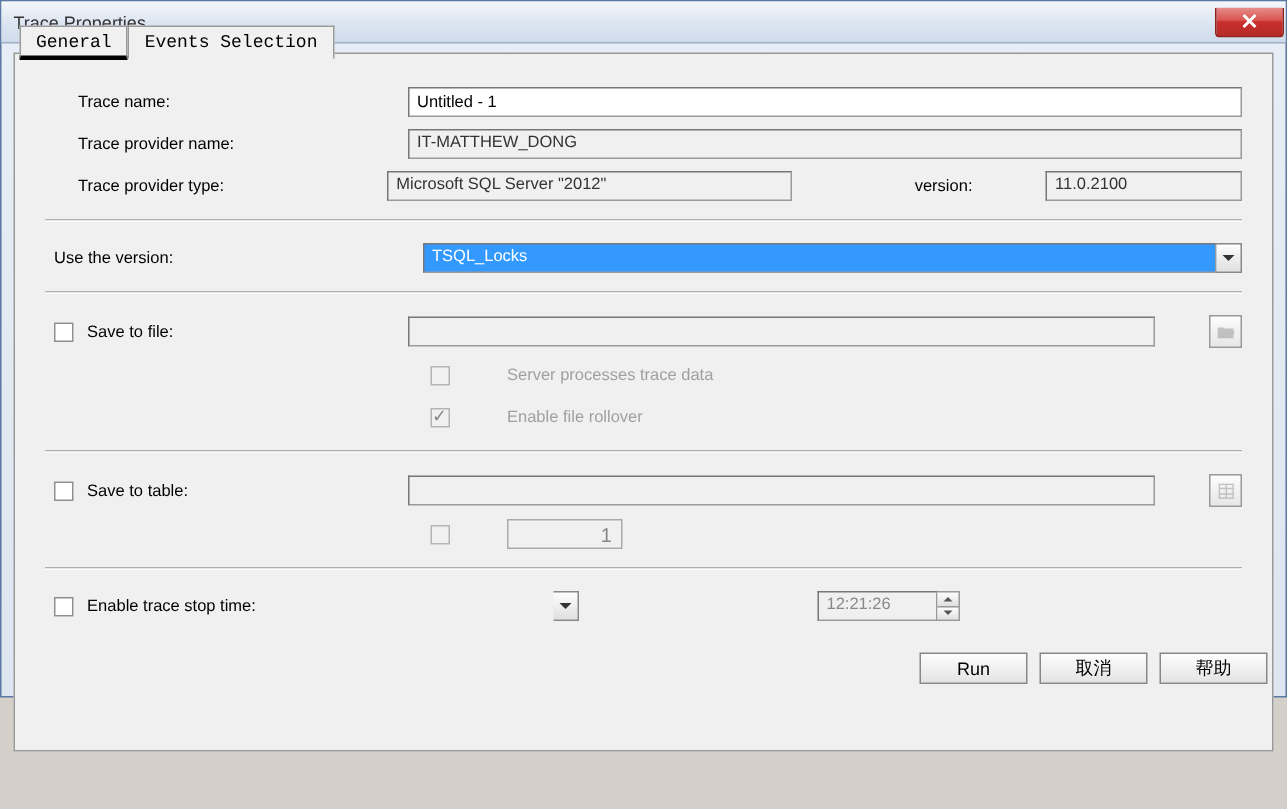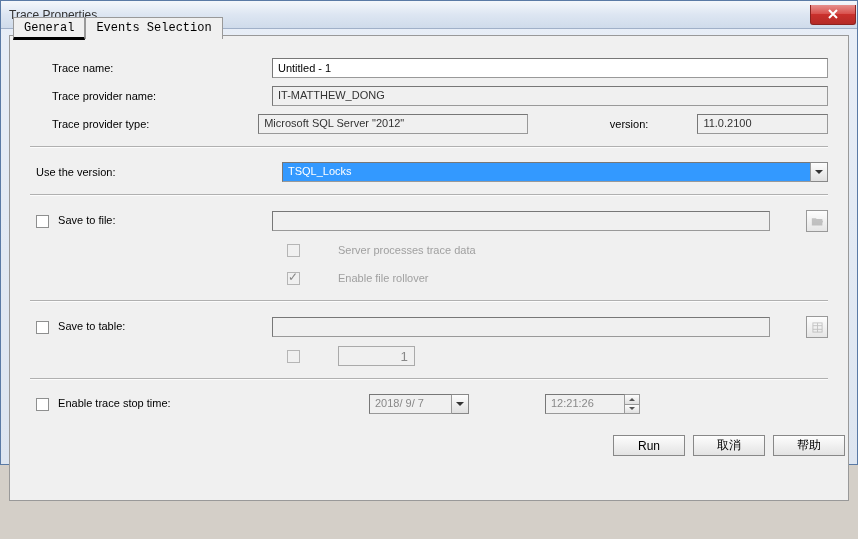--- a/index.html
+++ b/index.html
@@ -308,21 +308,20 @@
 
       <hr class="hr">
 
       <div class="row">
         <div class="label-col">
           <span class="checkbox"></span>
           <span>Enable trace stop time:</span>
         </div>
         <div style="width:55px"></div>
         <div class="combo" style="width:110px">
-          <div class="field disabled-bg" style="flex:1">2018/ 9/ 7</div>
           <div class="combo-btn"></div>
         </div>
         <div style="width:12px"></div>
         <div class="spinner-group" style="width:95px">
           <div class="field disabled-bg" style="flex:1">12:21:26</div>
           <div class="spinner">
             <div class="spin up"></div>
             <div class="spin down"></div>
           </div>
         </div>

